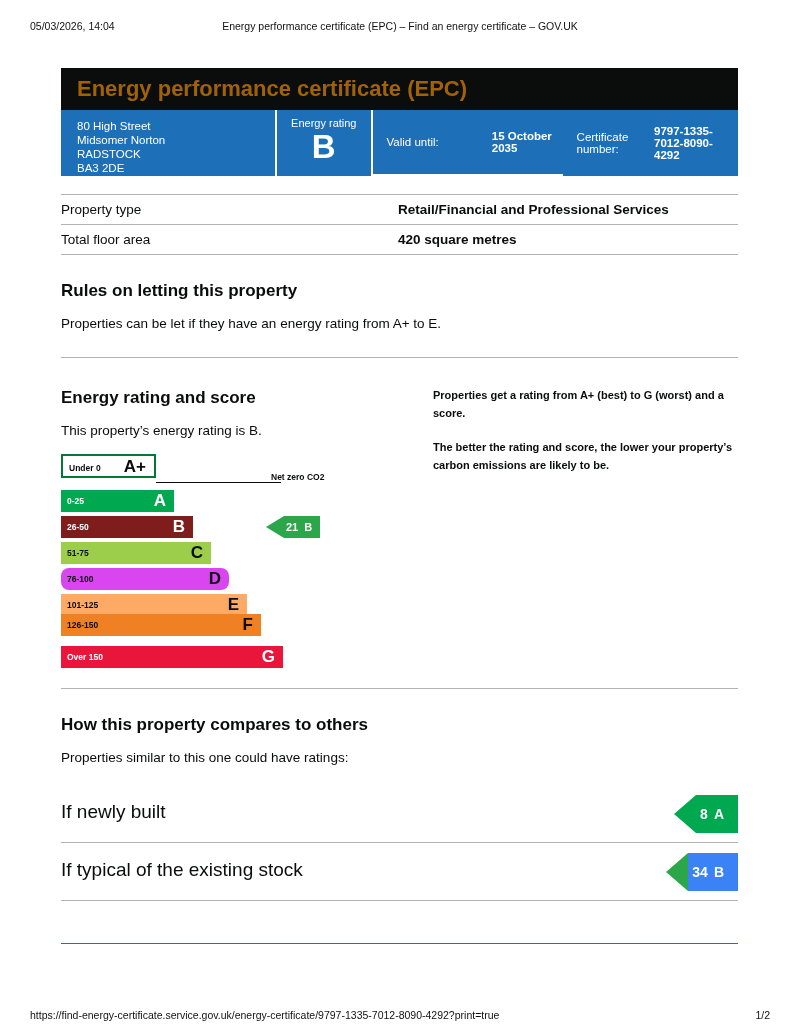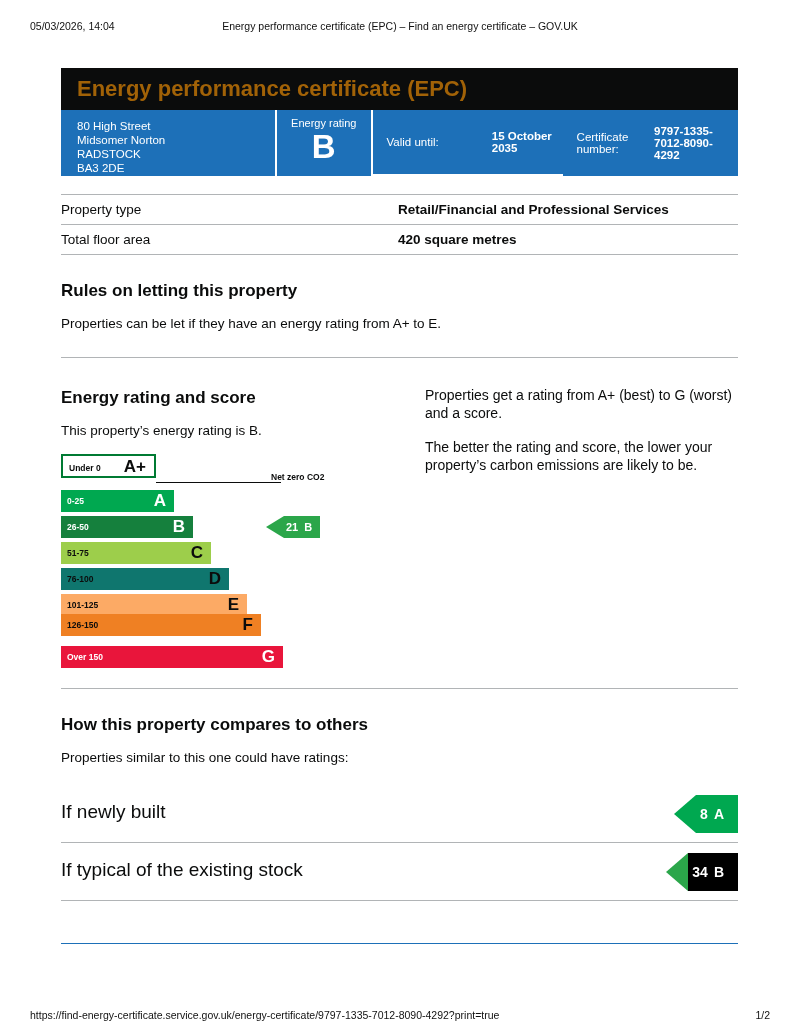--- a/index.html
+++ b/index.html
@@ -174,23 +174,24 @@
     display: flex;
   }
   .score-left {
     width: 360px;
   }
   .score-right {
     flex: 1;
     padding-top: 24px;
   }
   .score-right p {
-    font-size: 14px;
+    font-size: 11px;
     line-height: 18px;
-    margin: 0 0 16px 4px;
+    margin: 0 0 16px 12px;
+    font-weight: bold;
   }
 
   
   .graph {
     position: relative;
     width: 360px;
     height: 220px;
     margin-top: 14px;
   }
   .band {
@@ -355,36 +356,36 @@
         </div>
 
         <div class="netzero-line" style="left:95px; top:28px; width:125px;"></div>
         <div class="netzero" style="left:210px; top:18px;">Net zero CO2</div>
 
         <div class="band" style="top:36px; width:113px; background:#00a850;">
           <span class="range" style="color:#ffffff;">0-25</span>
           <span class="letter" style="color:#ffffff;">A</span>
         </div>
 
-        <div class="band" style="top:62px; width:132px; background:#15803d;">
+        <div class="band" style="top:62px; width:132px; background:#7f1d1d;">
           <span class="range" style="color:#ffffff;">26-50</span>
           <span class="letter" style="color:#ffffff;">B</span>
         </div>
 
         <div class="marker" style="left:205px; top:62px;">
           <span class="tip" style="border-right:18px solid #2ba64a;"></span>
           <span class="body" style="background:#2ba64a;"><span>21</span><span class="sep"></span><span>B</span></span>
         </div>
 
         <div class="band" style="top:88px; width:150px; background:#9dce4b;">
           <span class="range">51-75</span>
           <span class="letter">C</span>
         </div>
 
-        <div class="band" style="top:114px; width:168px; background:#0f766e;">
+        <div class="band" style="top:114px; width:168px; background:#d946ef;border-radius:8px;">
           <span class="range">76-100</span>
           <span class="letter">D</span>
         </div>
 
         <div class="band" style="top:140px; width:186px; background:#fcaa65;">
           <span class="range">101-125</span>
           <span class="letter">E</span>
         </div>
 
         <div class="band" style="top:160px; width:200px; background:#ef8023;">
@@ -415,21 +416,21 @@
       <div class="lbl">If newly built</div>
       <div class="marker">
         <span class="tip" style="border-right-color:#00a850;"></span>
         <span class="body" style="background:#00a850;"><span>8</span><span class="sep"></span><span>A</span></span>
       </div>
     </div>
     <div class="compare-row">
       <div class="lbl">If typical of the existing stock</div>
       <div class="marker">
         <span class="tip" style="border-right-color:#2ba64a;"></span>
-        <span class="body" style="background:#000000;"><span>34</span><span class="sep"></span><span>B</span></span>
+        <span class="body" style="background:#3b82f6;"><span>34</span><span class="sep"></span><span>B</span></span>
       </div>
     </div>
   </div>
 
   <div class="final-rule"></div>
 </div>
 
 <div class="print-footer">
   <div class="pf-left">https://find-energy-certificate.service.gov.uk/energy-certificate/9797-1335-7012-8090-4292?print=true</div>
   <div class="pf-right">1/2</div>

